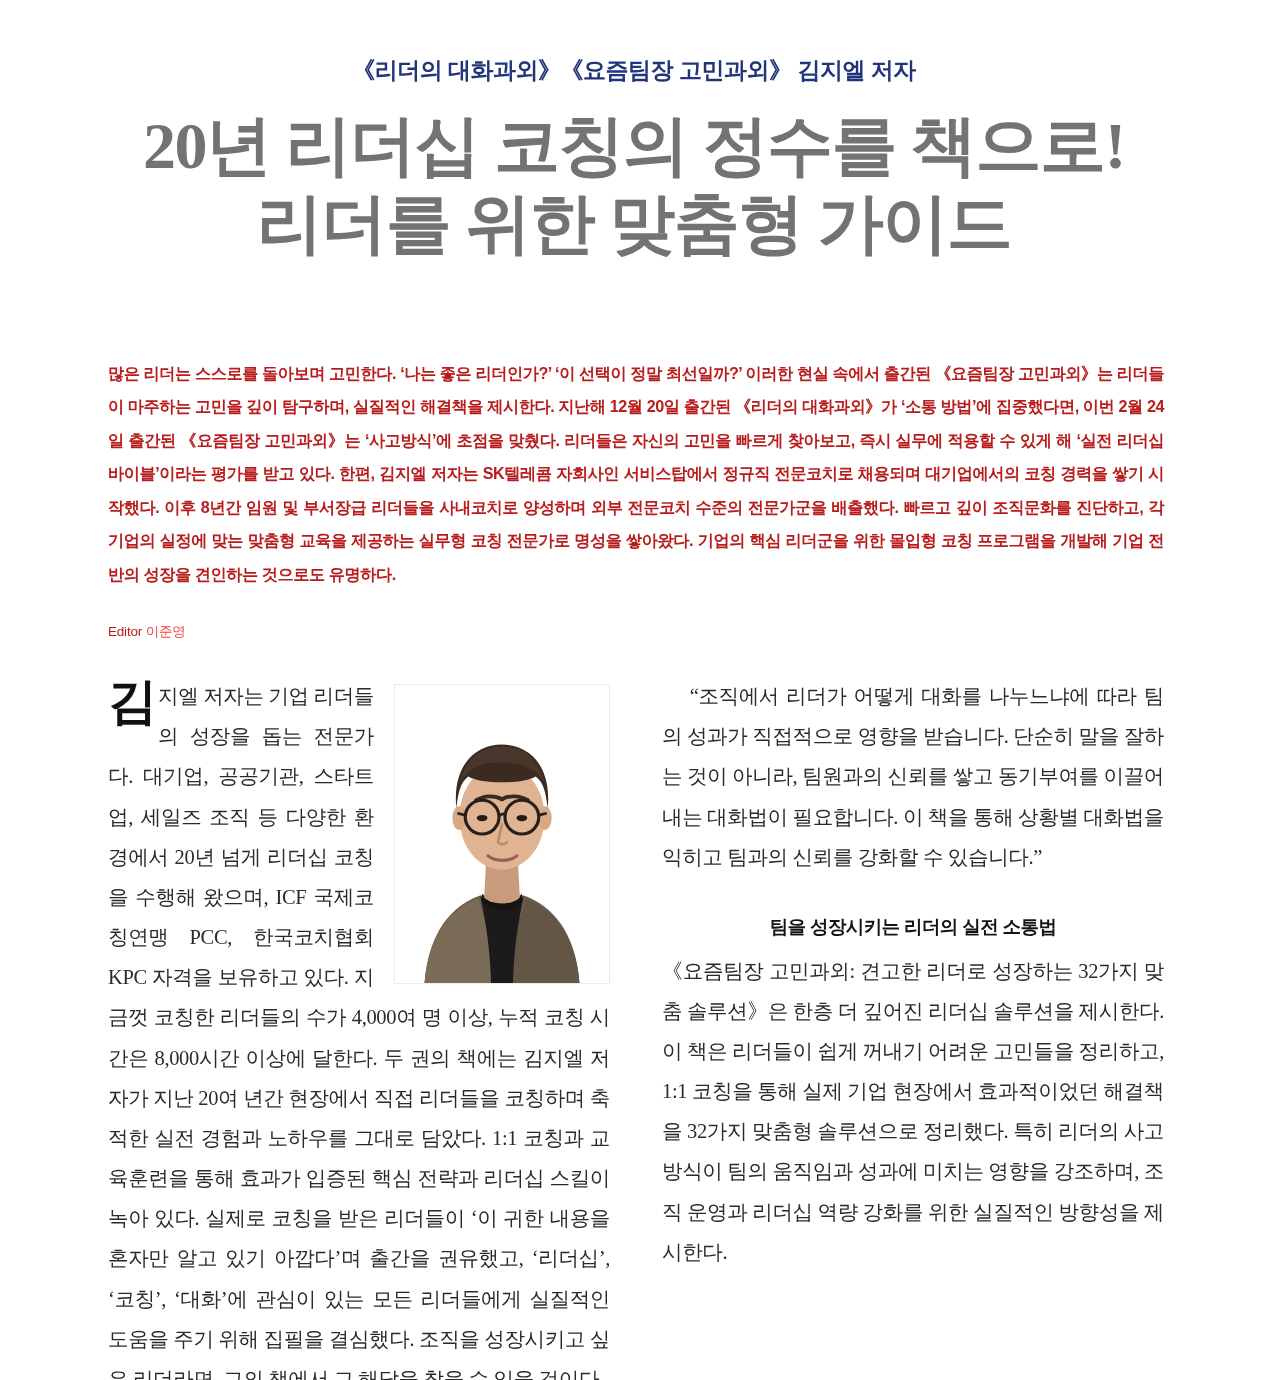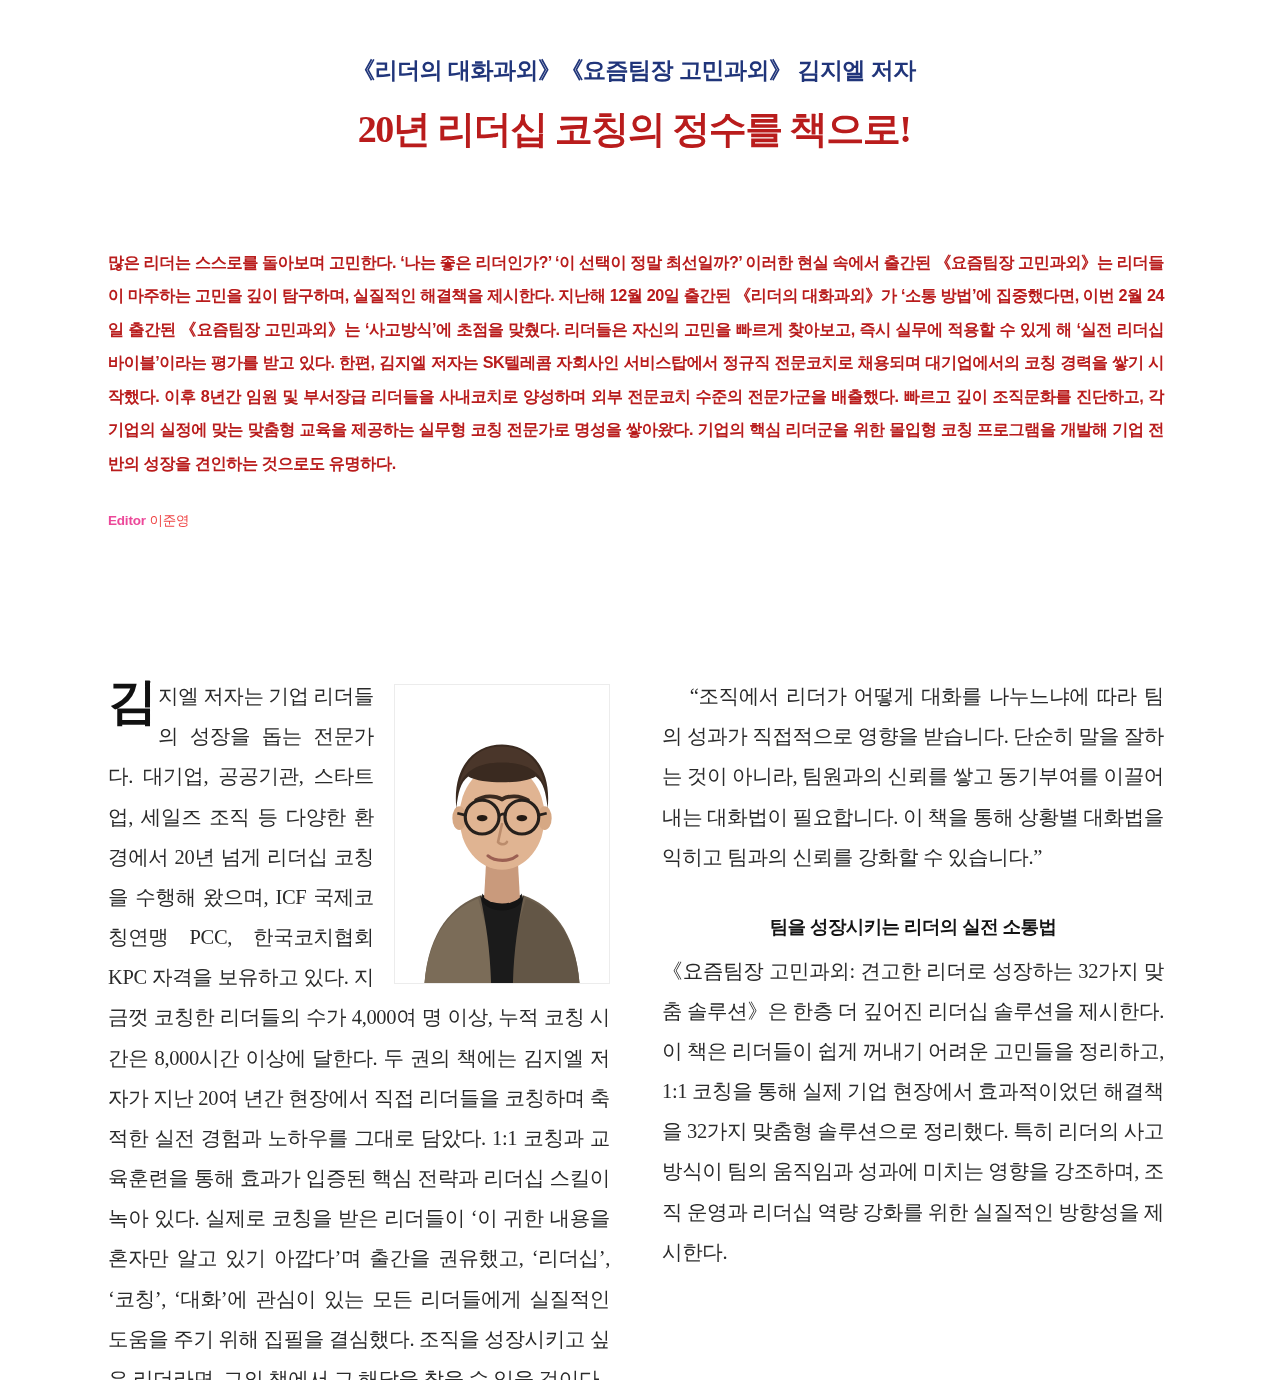--- a/index.html
+++ b/index.html
@@ -34,24 +34,24 @@
     font-weight: 700;
     font-size: 23px;
     letter-spacing: -0.5px;
     color: #20357a;
     line-height: 1.25;
   }
   .headline {
     margin-top: 22px;
     font-family: "Liberation Serif", "DejaVu Serif", serif;
     font-weight: 700;
-    font-size: 38px;
+    font-size: 66px;
     line-height: 1.18;
     letter-spacing: -1.5px;
-    color: #b91c1c;
+    color: #737373;
   }
   .headline-line {
     display: block;
   }
 
   
   .lead-wrap {
     margin: 94px 104px 0 108px;
   }
   .lead {
@@ -67,22 +67,22 @@
   }
 
   .byline {
     margin-top: 32px;
     font-size: 13.5px;
     font-family: "Liberation Sans", "DejaVu Sans", sans-serif;
     letter-spacing: -0.2px;
     color: #8d8d8d;
   }
   .byline .byline-role {
-    color: #ec4899;
-    font-weight: 700;
+    color: #b91c1c;
+    font-weight: 400;
   }
   .byline .byline-name {
     color: #ef4444;
   }
 
   
   .body-cols {
     position: absolute;
     top: 676px;
     left: 108px;
@@ -150,20 +150,21 @@
 </style>
 </head>
 <body>
 
 <div class="page">
 
   <div class="masthead">
     <div class="kicker">《리더의 대화과외》《요즘팀장 고민과외》 김지엘 저자</div>
     <h1 class="headline">
       <span class="headline-line">20년 리더십 코칭의 정수를 책으로!</span>
+      <span class="headline-line">리더를 위한 맞춤형 가이드</span>
     </h1>
   </div>
 
   <div class="lead-wrap">
     <p class="lead">많은 리더는 스스로를 돌아보며 고민한다. ‘나는 좋은 리더인가?’ ‘이 선택이 정말 최선일까?’ 이러한 현실 속에서 출간된 《요즘팀장 고민과외》는 리더들이 마주하는 고민을 깊이 탐구하며, 실질적인 해결책을 제시한다. 지난해 12월 20일 출간된 《리더의 대화과외》가 ‘소통 방법’에 집중했다면, 이번 2월 24일 출간된 《요즘팀장 고민과외》는 ‘사고방식’에 초점을 맞췄다. 리더들은 자신의 고민을 빠르게 찾아보고, 즉시 실무에 적용할 수 있게 해 ‘실전 리더십 바이블’이라는 평가를 받고 있다. 한편, 김지엘 저자는 SK텔레콤 자회사인 서비스탑에서 정규직 전문코치로 채용되며 대기업에서의 코칭 경력을 쌓기 시작했다. 이후 8년간 임원 및 부서장급 리더들을 사내코치로 양성하며 외부 전문코치 수준의 전문가군을 배출했다. 빠르고 깊이 조직문화를 진단하고, 각 기업의 실정에 맞는 맞춤형 교육을 제공하는 실무형 코칭 전문가로 명성을 쌓아왔다. 기업의 핵심 리더군을 위한 몰입형 코칭 프로그램을 개발해 기업 전반의 성장을 견인하는 것으로도 유명하다.</p>
     <div class="byline">
       <span class="byline-role">Editor</span>
       <span class="byline-name">이준영</span>
     </div>
   </div>

